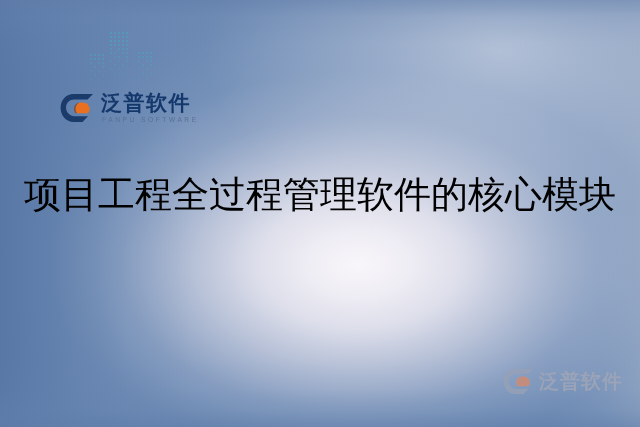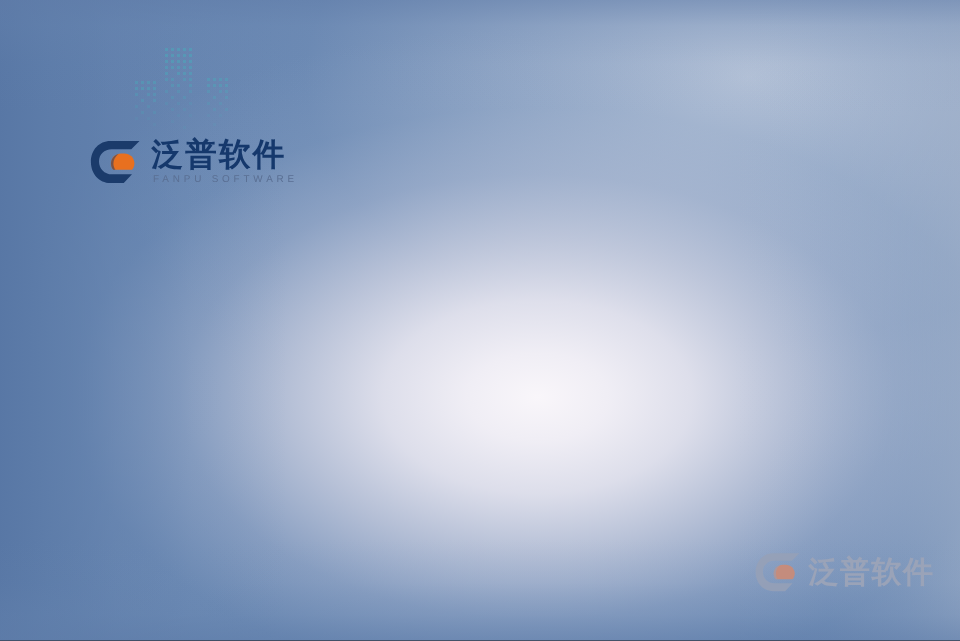--- a/index.html
+++ b/index.html
@@ -339,20 +339,21 @@
       <path d="M22.8 9.4 C26.6 9.4 29.6 12.3 29.6 16 C29.6 17.6 29.0 19.1 28.0 20.2 L15.5 20.2 C14.5 19.1 14.0 17.6 14.0 16 C14.0 12.3 17.0 9.4 20.8 9.4 Z" fill="#e8701f"></path>
 
       <path d="M14.0 16 C14.0 12.9 16.1 10.3 19.0 9.6 C16.9 11.2 15.6 13.5 15.6 16 C15.6 17.6 16.1 19.0 17.0 20.2 L15.5 20.2 C14.5 19.1 14.0 17.6 14.0 16 Z" fill="#1b3b6b" opacity="0.55"></path>
     </svg>
     <div class="logo-text-block">
       <span class="logo-cn">泛普软件</span>
       <span class="logo-en">FANPU SOFTWARE</span>
     </div>
   </div>
 
+  <div class="headline">项目工程全过程管理软件的核心模块</div>
 
   <div class="watermark">
     <div class="wm-row">
       <svg class="wm-mark" viewBox="0 0 34 30" aria-hidden="true">
         <path d="M13.5 1 L33 1 L27.5 6.5 L14.5 6.5 C9.5 6.5 6 10 6 14.6 C6 19.3 9.6 23.2 14.6 23.2 L28 23.2 L22.5 29 L13.6 29 C6 29 0.6 22.8 0.6 14.8 C0.6 6.9 6.2 1 13.5 1 Z" fill="#97a1b7"></path>
         <path d="M22.8 9.4 C26.6 9.4 29.6 12.3 29.6 16 C29.6 17.6 29.0 19.1 28.0 20.2 L15.5 20.2 C14.5 19.1 14.0 17.6 14.0 16 C14.0 12.3 17.0 9.4 20.8 9.4 Z" fill="#d08a72"></path>
         <path d="M14.0 16 C14.0 12.9 16.1 10.3 19.0 9.6 C16.9 11.2 15.6 13.5 15.6 16 C15.6 17.6 16.1 19.0 17.0 20.2 L15.5 20.2 C14.5 19.1 14.0 17.6 14.0 16 Z" fill="#97a1b7" opacity="0.55"></path>
       </svg>
       <span class="wm-cn">泛普软件</span>
     </div>

